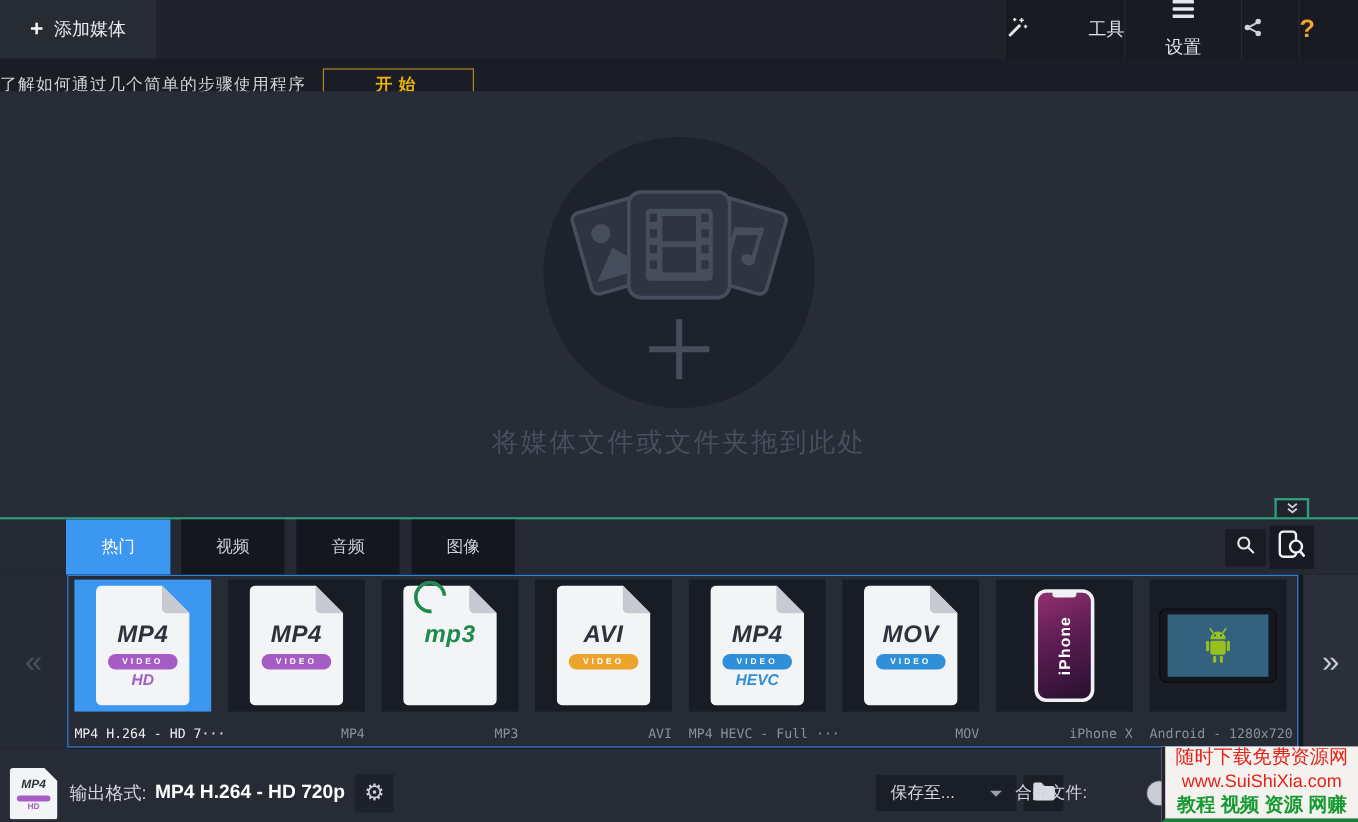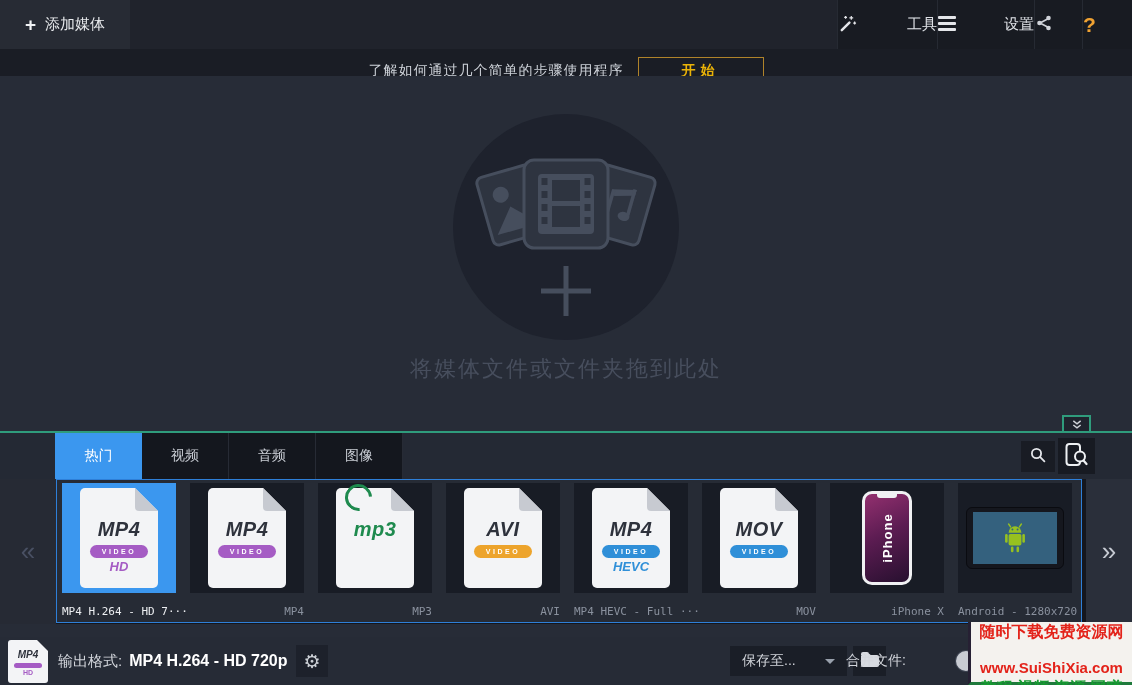--- a/index.html
+++ b/index.html
@@ -7,26 +7,26 @@
     font-family:"Liberation Sans","DejaVu Sans",sans-serif; }
 
   
   #topbar { position:absolute; left:0; top:0; width:1132px; height:49px; background:#20232c; }
   #add-media { position:absolute; left:0; top:0; width:130px; height:49px; background:#272b34;
     display:flex; align-items:center; justify-content:center; gap:9px; color:#e9ebee; font-size:15px; cursor:pointer; }
   #add-media .plus { font-size:19px; font-weight:700; color:#f0f2f4; line-height:1; }
   #topbar-right { position:absolute; right:0; top:0; height:49px; display:flex; background:#181b22; }
   .tb-btn { height:49px; display:flex; align-items:center; justify-content:space-between; gap:9px;
     color:#dfe2e7; font-size:15px; border-left:1px solid #262a33; cursor:pointer; }
-  .tb-tools { width:100px; } .tb-settings { width:97px; } .tb-share { width:48px; } .tb-help { width:50px; }
+  .tb-tools { width:100px; } .tb-settings { width:97px;flex-direction:column; } .tb-share { width:48px; } .tb-help { width:50px; }
   .help-glyph { color:#f0a232; font-size:21px; font-weight:700; }
 
   
   #onboarding { position:absolute; left:0; top:49px; width:1132px; height:43px; background:#1a1d25;
-    display:flex; align-items:center; justify-content:center; gap:14px; }
+    display:flex; align-items:center; gap:14px; }
   #onboarding .msg { color:#ced2d9; font-size:14px; letter-spacing:1px; }
   #start-btn { width:126px; height:28px; background:transparent; border:1px solid #b0832a;
     color:#eab308; font-size:14px; font-weight:700; letter-spacing:5px; cursor:pointer;
     font-family:"Liberation Sans",sans-serif; }
 
   
   #dropzone { position:absolute; left:0; top:76px; width:1132px; height:339px; background:#272c37; }
   #drop-circle { position:absolute; left:453px; top:38px; width:226px; height:226px;
     border-radius:50%; background:#1e222d; cursor:pointer; }
   #drop-circle svg.media { position:absolute; left:50%; top:28px; transform:translateX(-50%); }
@@ -35,21 +35,21 @@
     color:#474e5d; font-size:22px; letter-spacing:2px; }
 
   
   #collapse-tab { position:absolute; left:1062px; top:415px; width:29px; height:17px;
     border:2px solid #2f9c7c; border-bottom:none; background:#20242e;
     display:flex; align-items:center; justify-content:center; cursor:pointer; }
   #teal-line { position:absolute; left:0; top:431px; width:1132px; height:2px; background:#2f9c7c; }
 
   
   #panel-row { position:absolute; left:0; top:433px; width:1132px; height:46px; background:#242934; }
-  #format-tabs { position:absolute; left:55px; top:0; height:46px; display:flex; }
+  #format-tabs { position:absolute; left:55px; top:0; height:46px; display:flex;gap:9px; }
   .tab { width:87px; height:46px; display:flex; align-items:center; justify-content:center;
     background:#14171e; color:#c9cdd4; font-size:14px; border-right:1px solid #272b35; cursor:pointer; }
   .tab.active { background:#3b97ef; color:#ffffff; border-right:none; }
   #search-input { position:absolute; left:757px; top:8px; width:261px; height:31px;
     background:#191c24; border:none; outline:none; color:#d4d7dd; font-size:13px; padding:0 12px;
     font-family:"Liberation Sans",sans-serif; }
   #search-input::placeholder { color:#555c6a; }
   #search-btn { position:absolute; left:1021px; top:8px; width:34px; height:31px; background:#191c24;
     display:flex; align-items:center; justify-content:center; cursor:pointer; }
   #device-search-btn { position:absolute; left:1058px; top:5px; width:37px; height:36px; background:#171a22;
@@ -122,21 +122,21 @@
     color:#d2d5db; font-size:14px; }
   #merge-toggle { position:absolute; left:955px; top:13px; width:44px; height:22px; border-radius:11px;
     background:#3c4250; cursor:pointer; }
   #merge-toggle .knob { position:absolute; left:1px; top:1px; width:20px; height:20px; border-radius:50%;
     background:#c9ccd3; }
 
   
   #watermark { position:absolute; left:968px; top:622px; width:164px; height:63px; background:#f4f2ee;
     border-left:3px solid #262033; border-bottom:3px solid #1f7a3c; z-index:50;
     display:flex; flex-direction:column; align-items:center; justify-content:center; line-height:20px; }
-  #watermark .w1, #watermark .w2 { color:#e3231a; font-weight:700; font-size:16px; white-space:nowrap;margin-top:16px; }
+  #watermark .w1, #watermark .w2 { color:#e3231a; font-weight:400; font-size:16px; white-space:nowrap; }
   #watermark .w2 { font-size:15px; }
   #watermark .w3 { color:#179a31; font-weight:800; font-size:16px; white-space:nowrap; }
 </style>
 </head>
 <body>
 
 <div id="topbar">
   <div id="add-media">
     <span class="plus">+</span>
     <span>添加媒体</span>

